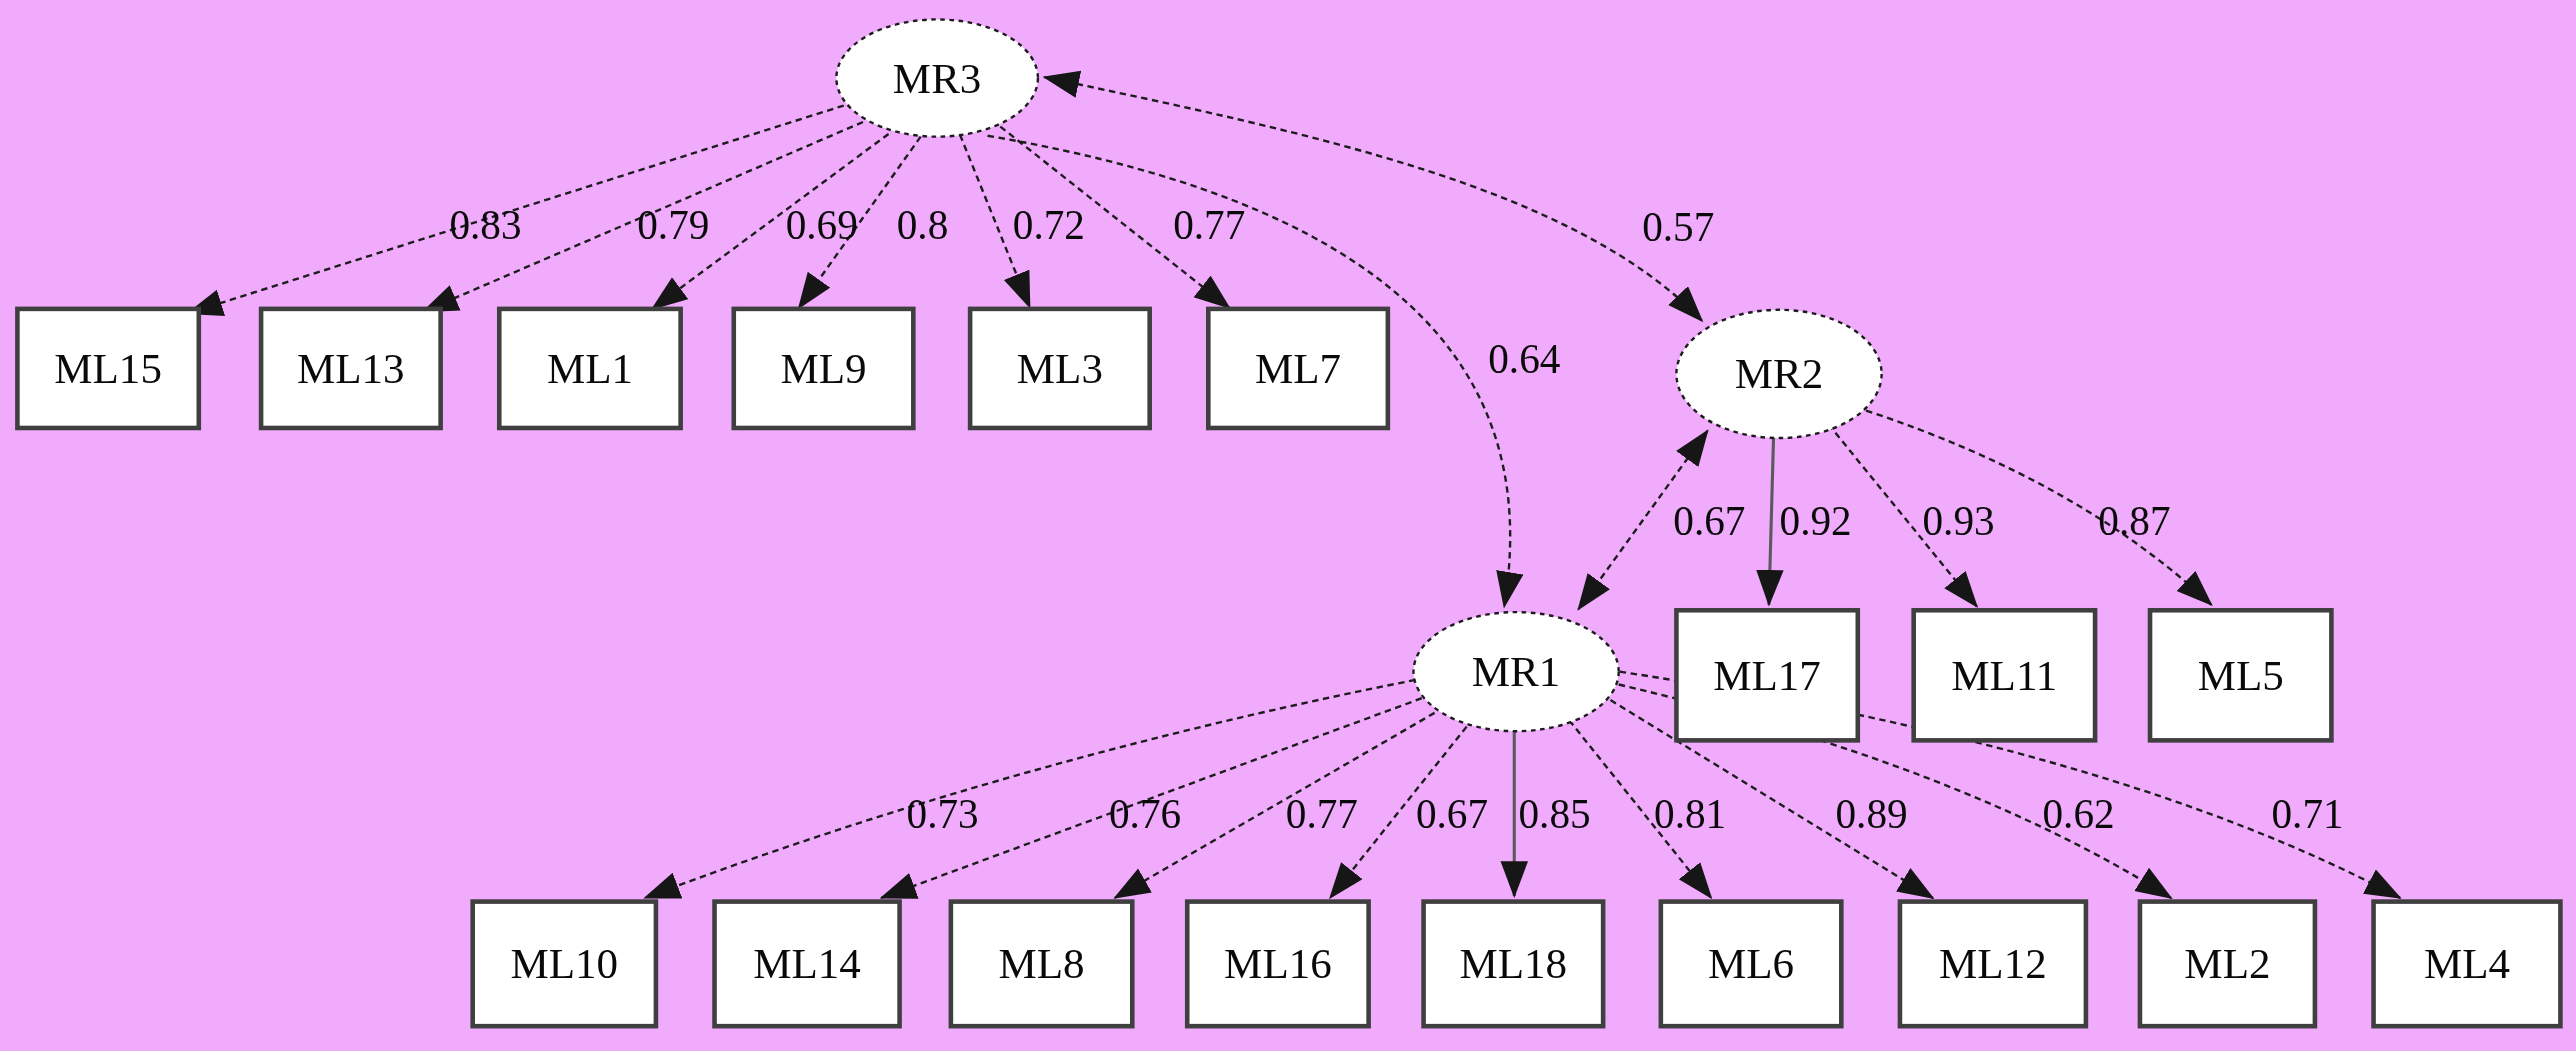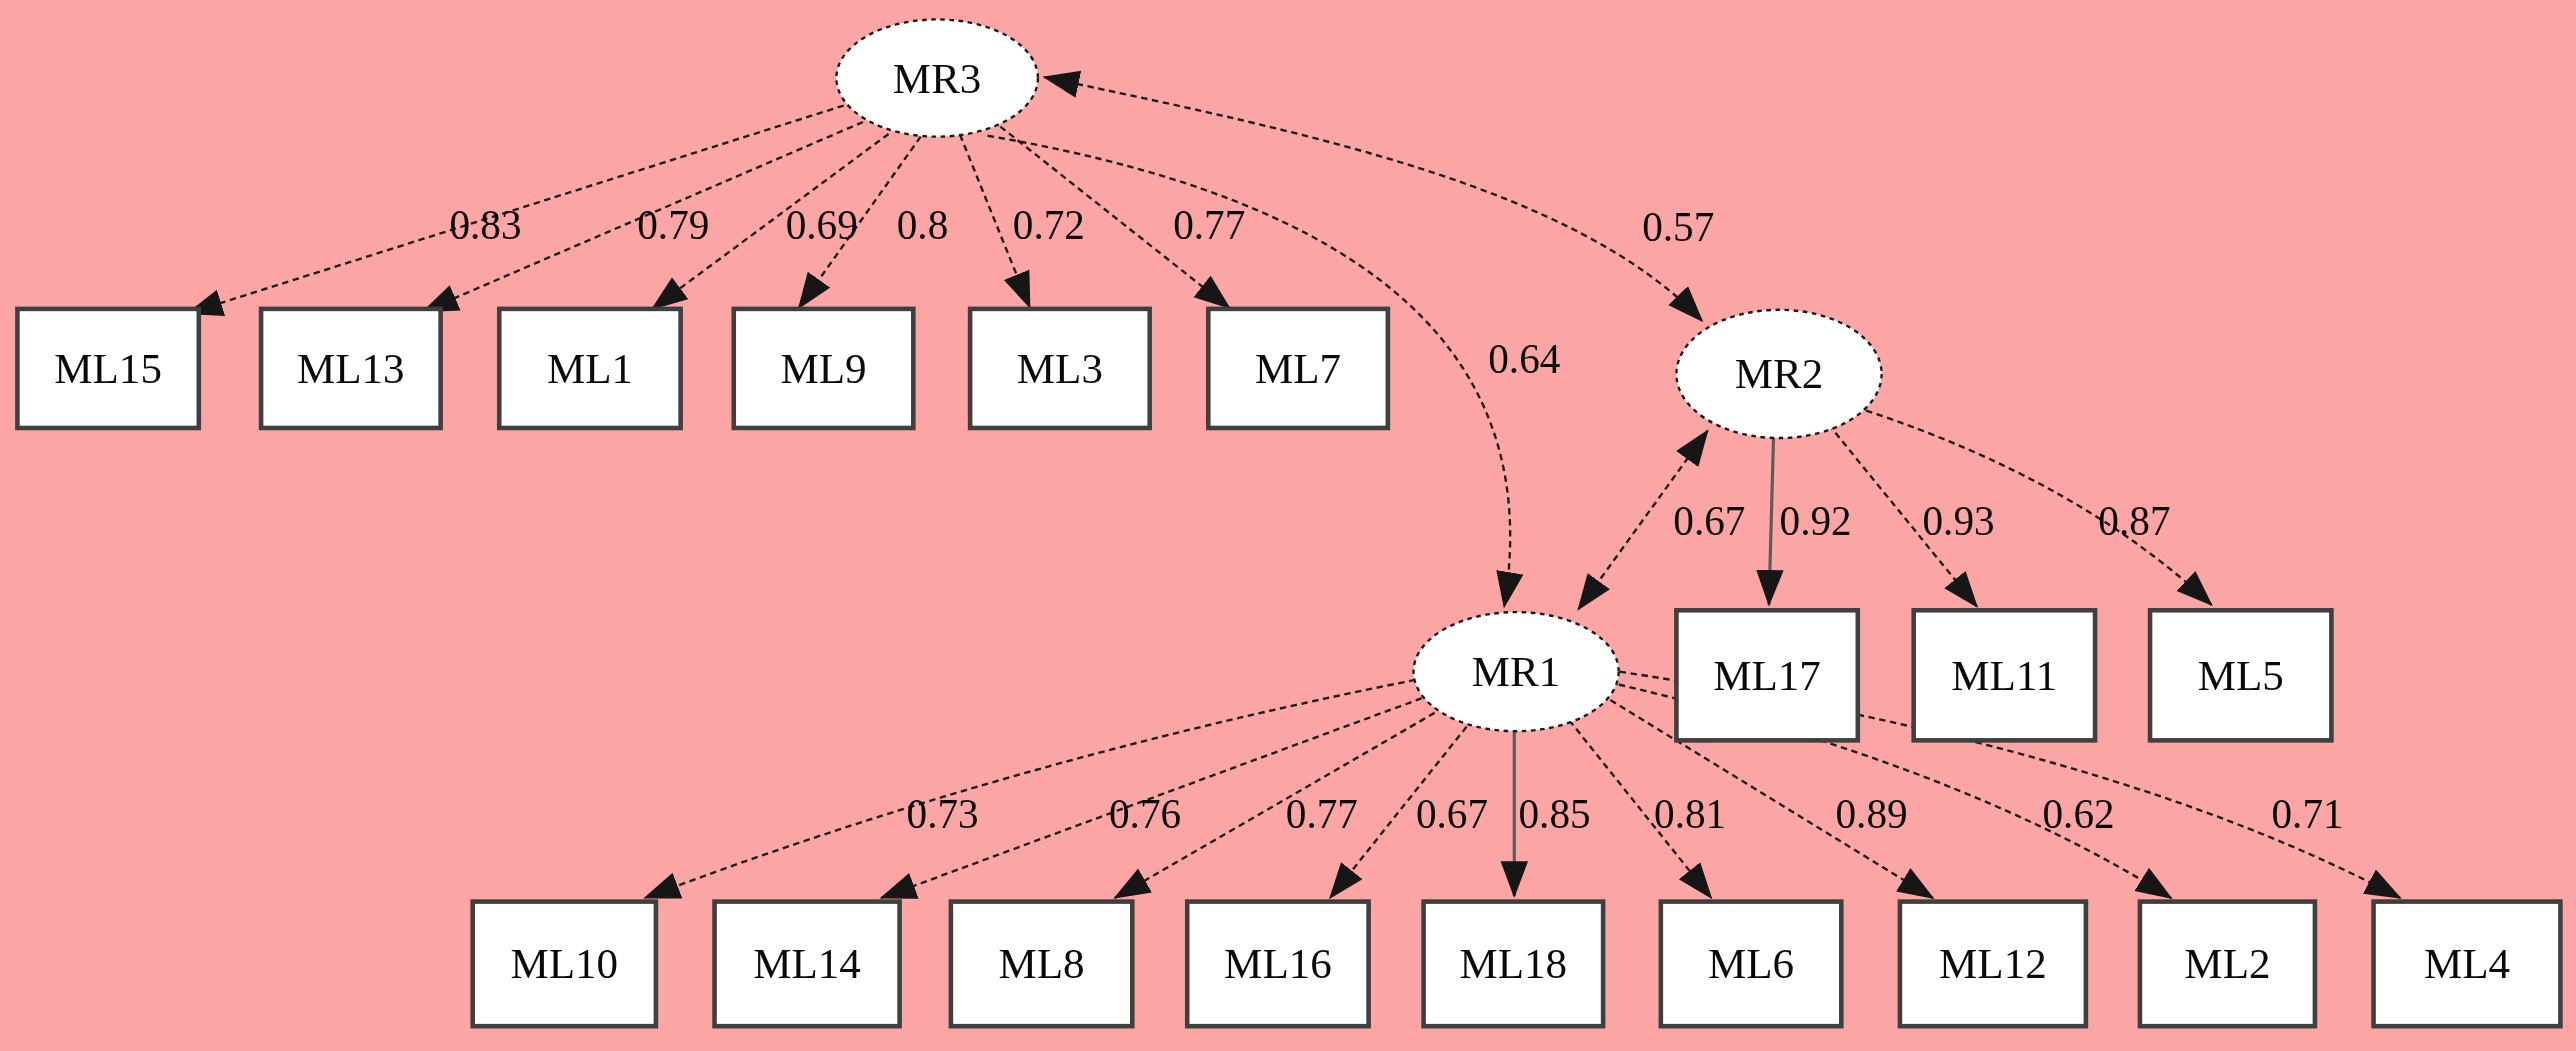--- a/index.html
+++ b/index.html
@@ -1,16 +1,16 @@
 <!DOCTYPE html>
 <html style="font-size:14.7px"><head>
 <meta charset="utf-8">
 <style>
   html,body{margin:0;padding:0;background:#ffffff;}
-  .stage{position:relative;width:2576px;height:1052px;background:#fca5a5;overflow:hidden;
+  .stage{position:relative;width:2576px;height:1052px;background:#f0abfc;overflow:hidden;
          font-family:"Liberation Serif","DejaVu Serif",serif;}
   svg{display:block;}
   .node-label{font-family:"Liberation Serif","DejaVu Serif",serif;font-size:47px;fill:#0a0a0a;}
   .edge-label{font-family:"Liberation Serif","DejaVu Serif",serif;font-size:45px;fill:#0a0a0a;}
   .box{fill:#ffffff;stroke:#3f3f3f;stroke-width:5;}
   .ellipse{fill:#ffffff;stroke:#1c1c1c;stroke-width:2.6;stroke-dasharray:5 5;}
   .edge{fill:none;stroke:#1c1c1c;stroke-width:2.6;stroke-dasharray:7 5;}
   .edge.solid{stroke:#5a5a5a;stroke-width:3.4;stroke-dasharray:none;}
 </style>
 </head>

